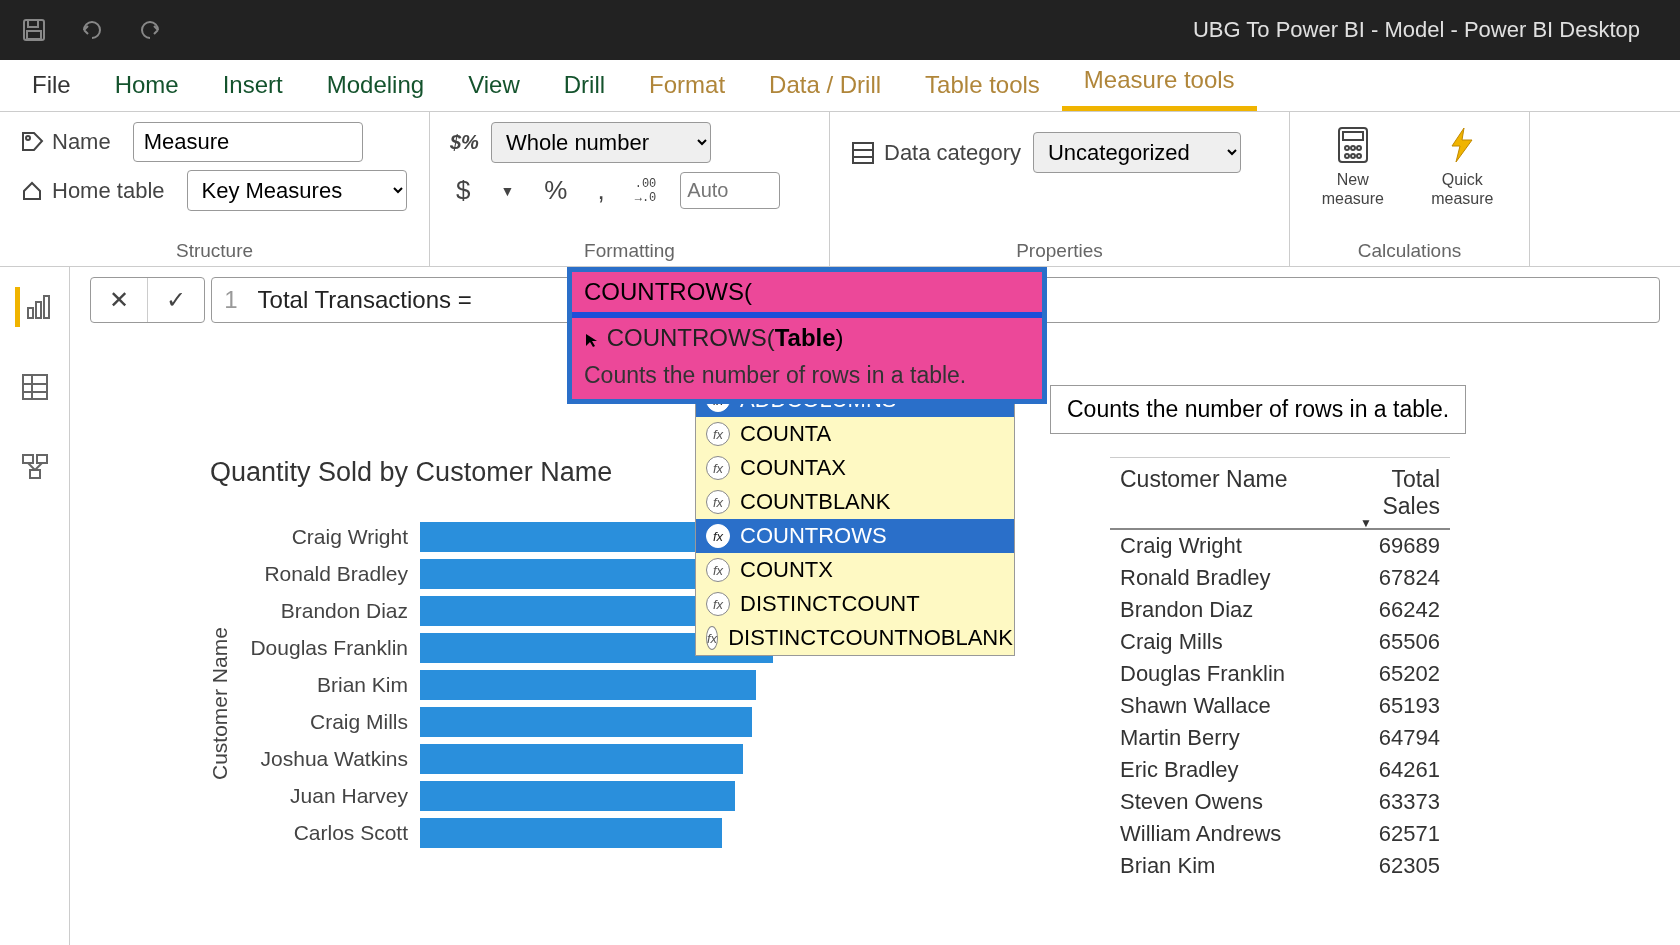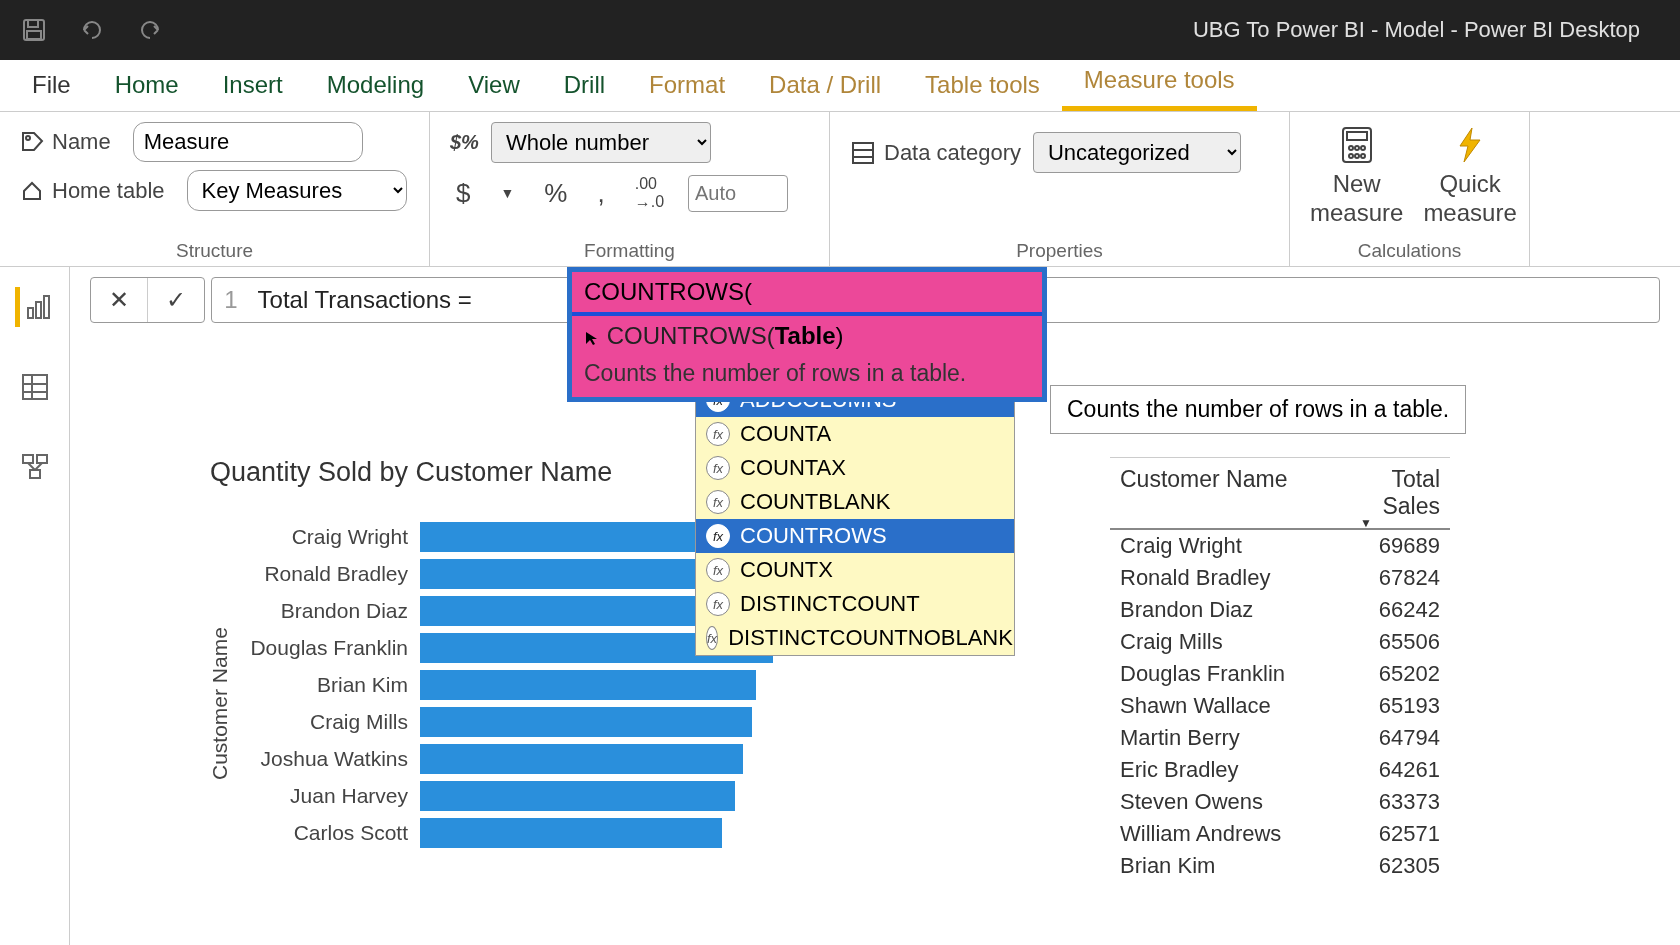--- a/index.html
+++ b/index.html
@@ -18,39 +18,39 @@
 .ribbon-tabs .tab.context { color: #b0863a; }
 .ribbon-tabs .tab.active { border-bottom: 5px solid #f0b400; color: #b0863a; font-weight: 500; }
 
 
 .ribbon { height: 155px; display: flex; border-bottom: 1px solid #ccc; }
 .ribbon-group { border-right: 1px solid #ccc; padding: 10px 20px 4px 20px; display: flex; flex-direction: column; justify-content: space-between; }
 .ribbon-group .group-label { text-align: center; font-size: 19px; color: #666; padding-top: 4px; }
 
 .structure-row { display: flex; align-items: center; gap: 22px; margin-bottom: 8px; }
 .structure-row label { font-size: 22px; color: #444; display: flex; align-items: center; gap: 8px; }
-.structure-row input, .structure-row select { font-size: 22px; padding: 6px 10px; border: 1px solid #999; border-radius: 12px; background: #fff; }
+.structure-row input, .structure-row select { font-size: 22px; padding: 6px 10px; border: 1px solid #999; border-radius: 4px; background: #fff; }
 .structure-row input { width: 230px; }
 .structure-row select { width: 220px; }
 
 .format-top { display: flex; align-items: center; gap: 12px; margin-bottom: 8px; }
 .format-top .fmt-icon { font-weight: bold; font-style: italic; font-size: 20px; color: #444; }
 .format-top select { font-size: 22px; padding: 6px 10px; border: 1px solid #999; border-radius: 4px; width: 220px; }
 .format-bottom { display: flex; align-items: center; gap: 18px; }
 .format-bottom .btn { font-size: 26px; color: #444; cursor: pointer; padding: 4px 6px; }
 .format-bottom input { width: 100px; font-size: 20px; padding: 6px; border: 1px solid #999; border-radius: 4px; color: #999; }
 
 .props-row { display: flex; align-items: center; gap: 12px; }
 .props-row label { font-size: 22px; color: #444; display: flex; align-items: center; gap: 8px; }
 .props-row select { font-size: 22px; padding: 6px 10px; border: 1px solid #999; border-radius: 4px; width: 208px; }
 
 .calc-group { display: flex; gap: 20px; align-items: flex-start; }
 .calc-btn { display: flex; flex-direction: column; align-items: center; gap: 4px; cursor: pointer; }
 .calc-btn .ico { width: 44px; height: 44px; display: flex; align-items: center; justify-content: center; }
-.calc-btn span { font-size: 24px; color: #444; text-align: center; line-height: 1.2; }
+.calc-btn span { font-size: 16px; color: #444; text-align: center; line-height: 1.2; }
 
 
 .main { display: flex; height: calc(945px - 60px - 52px - 155px); }
 .view-switch { width: 70px; border-right: 1px solid #ccc; display: flex; flex-direction: column; align-items: center; padding-top: 20px; gap: 40px; }
 .view-switch .vbtn { width: 40px; height: 40px; display: flex; align-items: center; justify-content: center; cursor: pointer; color: #666; }
 .view-switch .vbtn.active { border-left: 5px solid #f0b400; padding-left: 3px; }
 
 .canvas { flex: 1; position: relative; padding: 10px 20px; }
 
 
@@ -58,21 +58,21 @@
 .formula-bar .fbtn-group { display: flex; border: 1px solid #999; border-radius: 4px; margin-right: 6px; }
 .formula-bar .fbtn { padding: 8px 18px; font-size: 24px; color: #444; cursor: pointer; border-right: 1px solid #ccc; }
 .formula-bar .fbtn:last-child { border-right: none; }
 .formula-bar .editor { flex: 1; border: 1px solid #999; border-radius: 4px; padding: 6px 12px; font-family: Consolas, monospace; font-size: 24px; display: flex; align-items: center; gap: 8px; position: relative; background: #fff; }
 .formula-bar .line-no { color: #999; margin-right: 12px; }
 .formula-bar .measure-name { color: #222; }
 
 
 .tooltip-box { position: absolute; left: 497px; top: 0px; border: 5px solid #2a6fc9; background: #ec4899; padding: 0; z-index: 50; width: 480px; }
 .tooltip-box .inner-formula { padding: 6px 12px; font-family: Consolas, monospace; font-size: 24px; }
-.tooltip-box .sig { padding: 6px 12px; font-size: 24px; border-top: 4px solid #1d4ed8; }
+.tooltip-box .sig { padding: 6px 12px; font-size: 24px; border-top: 6px solid #1d4ed8; }
 .tooltip-box .sig .syn-func { color: #222; }
 .tooltip-box .sig .syn-param { font-weight: bold; }
 .tooltip-box .desc { padding: 4px 12px 10px 12px; font-size: 23px; color: #333; }
 
 
 .autocomplete { position: absolute; left: 625px; top: 115px; width: 320px; background: #fef9c3; border: 1px solid #999; z-index: 40; }
 .autocomplete .item { display: flex; align-items: center; gap: 10px; padding: 4px 10px; font-size: 22px; cursor: pointer; }
 .autocomplete .item.highlight { background: #2a6fc9; color: #fff; }
 .autocomplete .item.selected { background: #2a6fc9; color: #fff; }
 .autocomplete .item .fx { width: 24px; height: 24px; border: 1px solid #888; border-radius: 50%; font-size: 13px; display: flex; align-items: center; justify-content: center; color: #555; font-style: italic; background: #fff; }
@@ -174,21 +174,21 @@
     <div>
       <div class="format-top">
         <span class="fmt-icon">$%</span>
         <select><option>Whole number</option></select>
       </div>
       <div class="format-bottom">
         <span class="btn">$</span>
         <span class="btn" style="font-size:14px;">▼</span>
         <span class="btn">%</span>
         <span class="btn">,</span>
-        <span class="btn" style="font-size:16px;">.00<br>→.0</span>
+        <span class="btn" style="font-size:12px;font-family:Liberation Mono, monospace;">.00<br>→.0</span>
         <input placeholder="Auto" style="">
       </div>
     </div>
     <div class="group-label">Formatting</div>
   </div>
 
   <div class="ribbon-group" style="width:460px;">
     <div class="props-row" style="margin-top:10px;">
       <label>
         <svg width="26" height="26" class="icon-svg">

